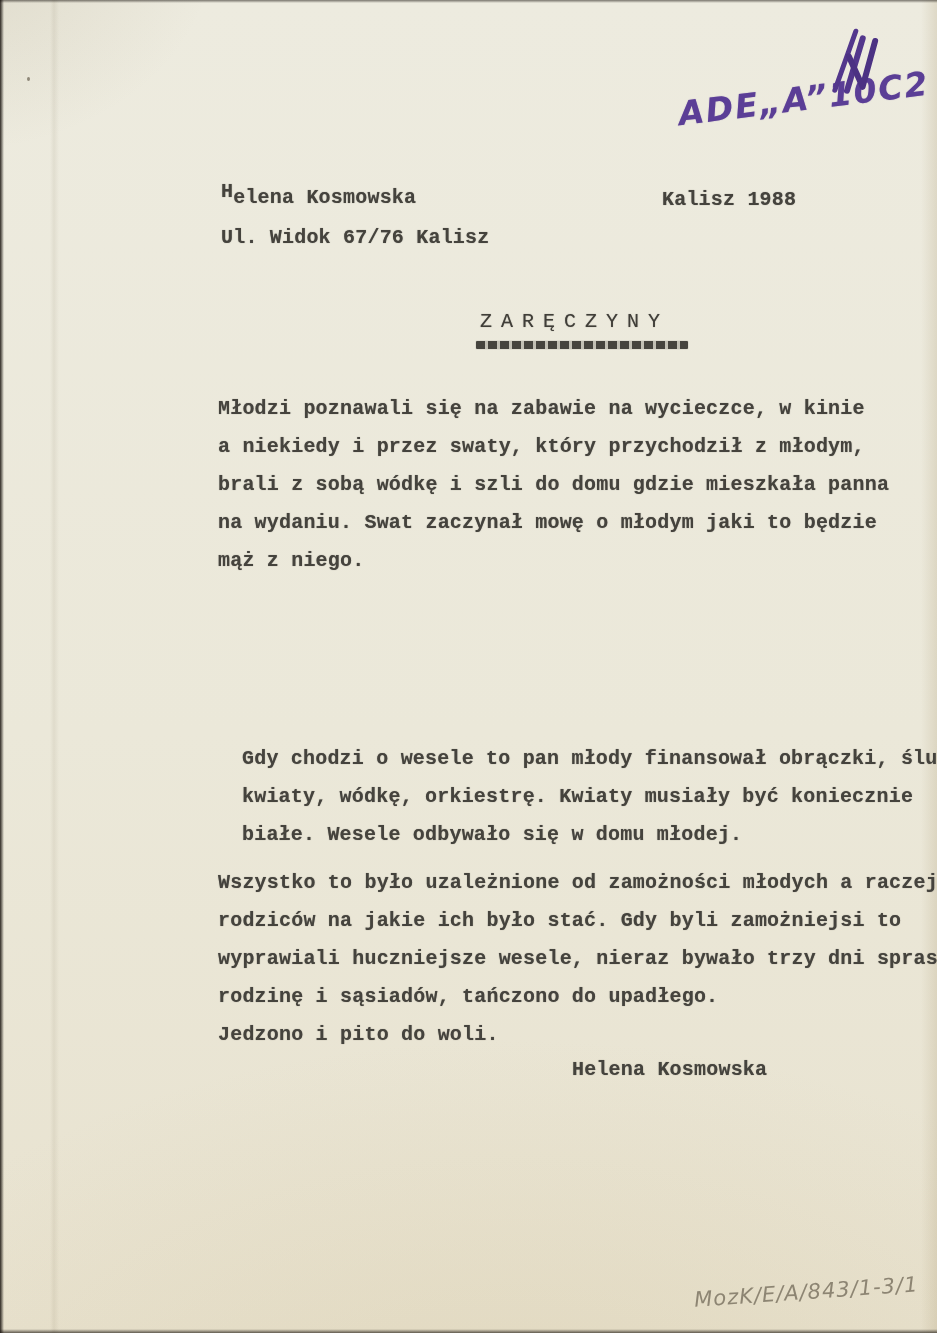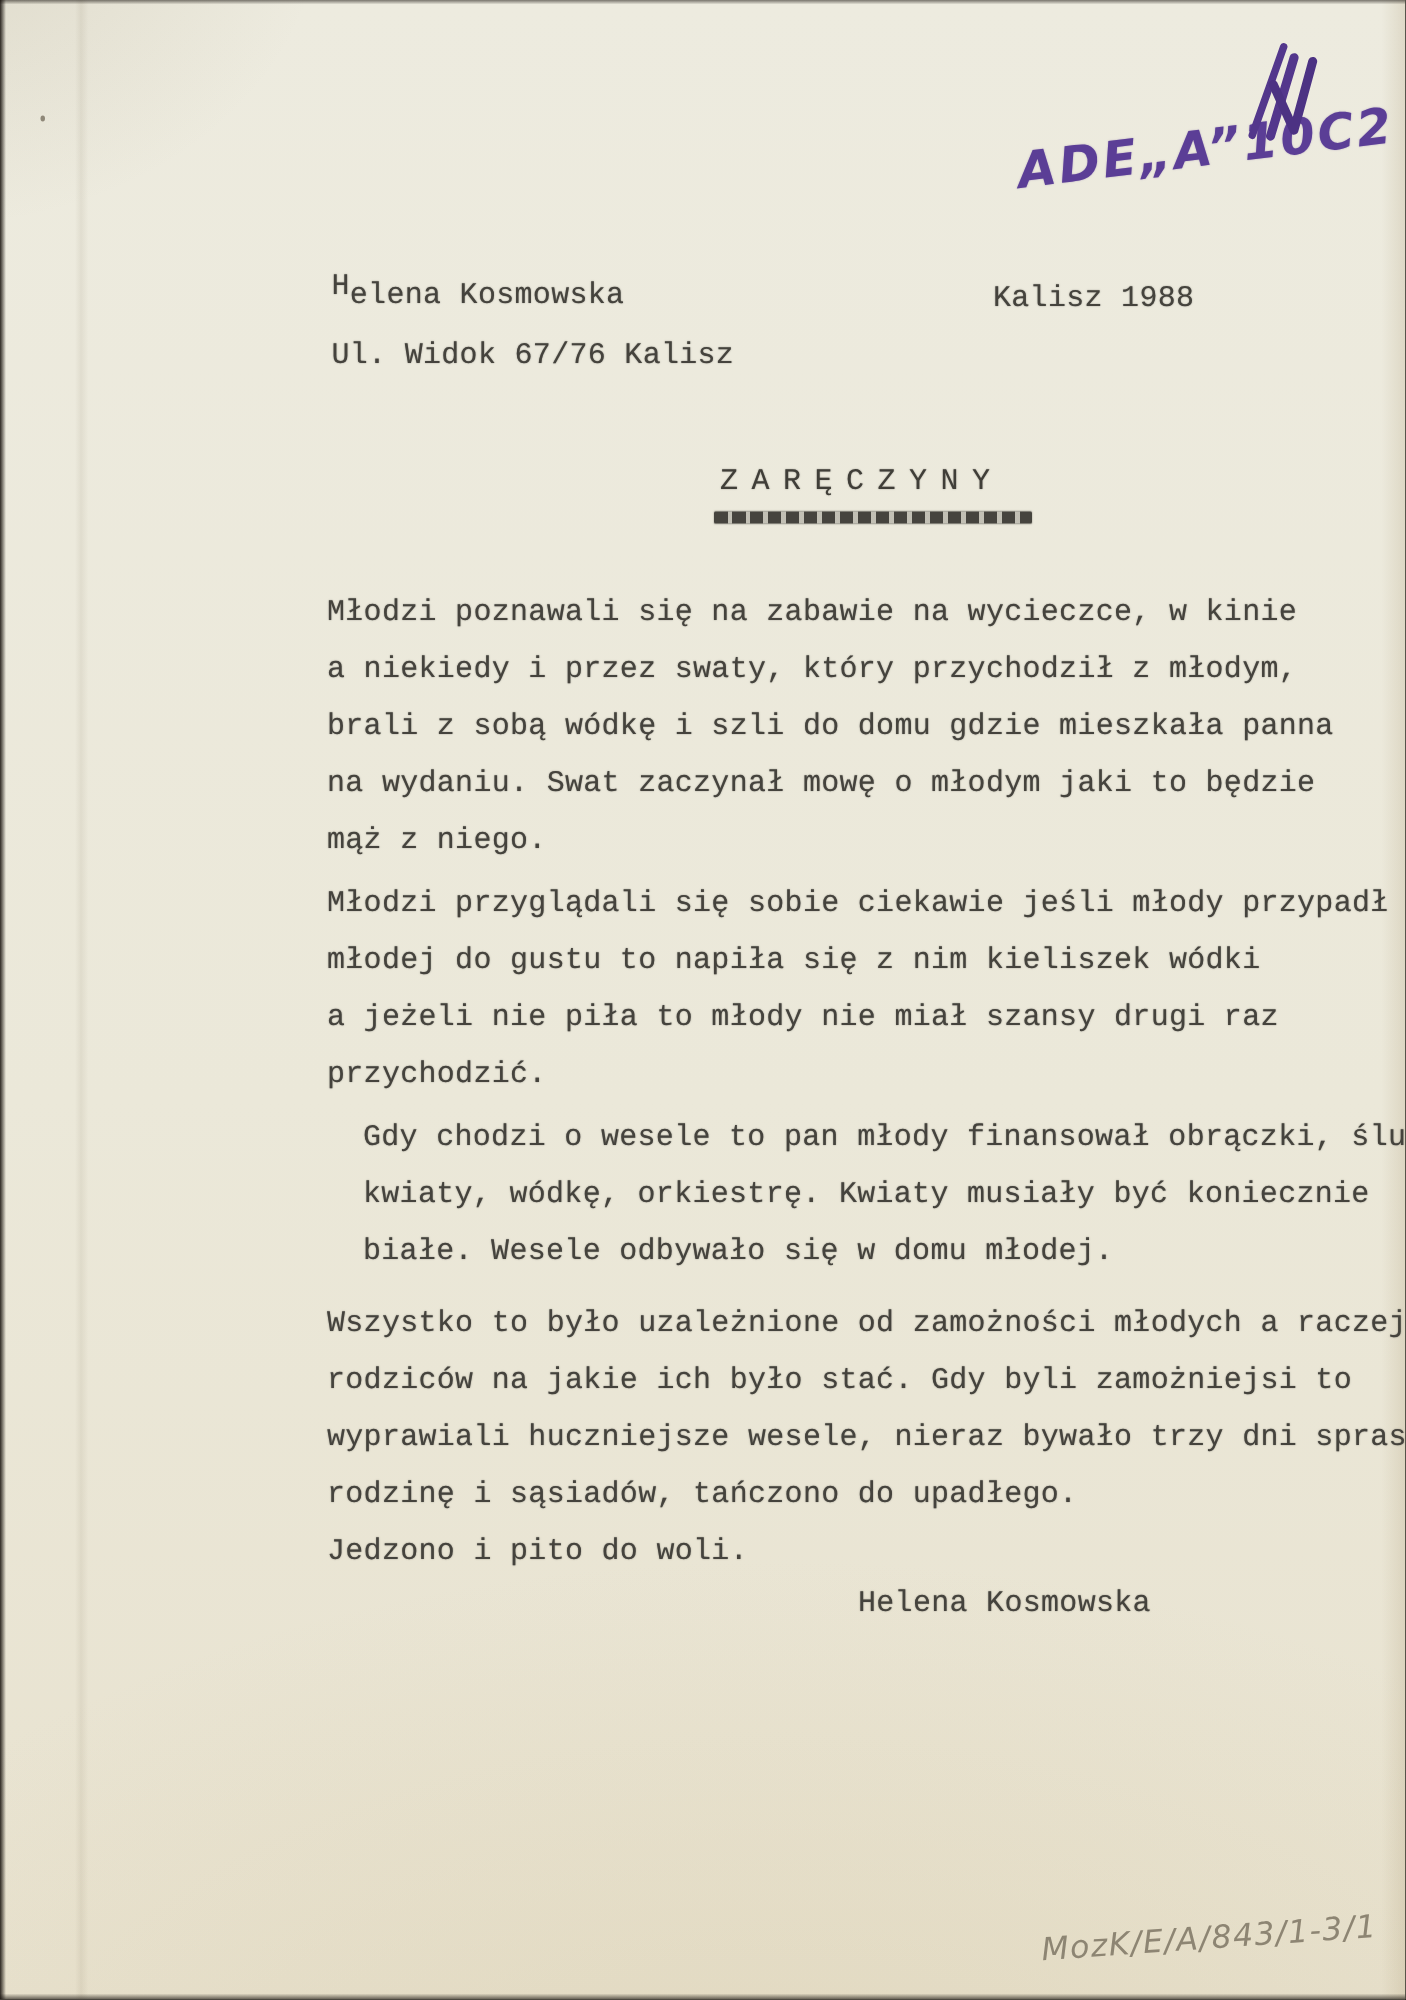--- a/index.html
+++ b/index.html
@@ -28,21 +28,21 @@
   
   .tw{
     position:absolute;
     font-family:"Liberation Mono","DejaVu Sans Mono",monospace;
     font-size:20px;
     color:#45433d;
     text-shadow:0 0 1px rgba(69,67,61,0.60);
     white-space:pre;
     letter-spacing:0.2px;
   }
-  .soft{filter:blur(0.25px);}
+  .soft{filter:blur(0.25px);font-weight:bold;}
 
   .org-header{left:218px;top:100px;font-weight:bold;letter-spacing:1.5px;word-spacing:10px;color:#4a4840;}
   .author{left:221px;top:186px;}
   .author .sup{position:relative;top:-6px;}
   .place-date{left:662px;top:188px;}
   .address{left:221px;top:226px;}
 
   .doc-title{left:480px;top:310px;font-weight:normal;letter-spacing:9px;color:#403e38;}
   .title-underline{
     position:absolute;left:476px;top:341px;width:212px;height:8px;
@@ -105,24 +105,20 @@
   <div class="tw address soft">Ul. Widok 67/76 Kalisz</div>
 
   <div class="tw doc-title">ZARĘCZYNY</div>
   <div class="title-underline"></div>
 
   <div class="tw para p1 soft">Młodzi poznawali się na zabawie na wycieczce, w kinie
 a niekiedy i przez swaty, który przychodził z młodym,
 brali z sobą wódkę i szli do domu gdzie mieszkała panna
 na wydaniu. Swat zaczynał mowę o młodym jaki to będzie
 mąż z niego.</div>
-  <div class="tw para p2 soft">Młodzi przyglądali się sobie ciekawie jeśli młody przypadł
-młodej do gustu to napiła się z nim kieliszek wódki
-a jeżeli nie piła to młody nie miał szansy drugi raz
-przychodzić.</div>
   <div class="tw para p3 soft">Gdy chodzi o wesele to pan młody finansował obrączki, ślub
 kwiaty, wódkę, orkiestrę. Kwiaty musiały być koniecznie
 białe. Wesele odbywało się w domu młodej.</div>
   <div class="tw para p4 soft">Wszystko to było uzależnione od zamożności młodych a raczej
 rodziców na jakie ich było stać. Gdy byli zamożniejsi to
 wyprawiali huczniejsze wesele, nieraz bywało trzy dni sprasza
 rodzinę i sąsiadów, tańczono do upadłego.
 Jedzono i pito do woli.</div>
 
   <div class="tw signature soft">Helena Kosmowska</div>

